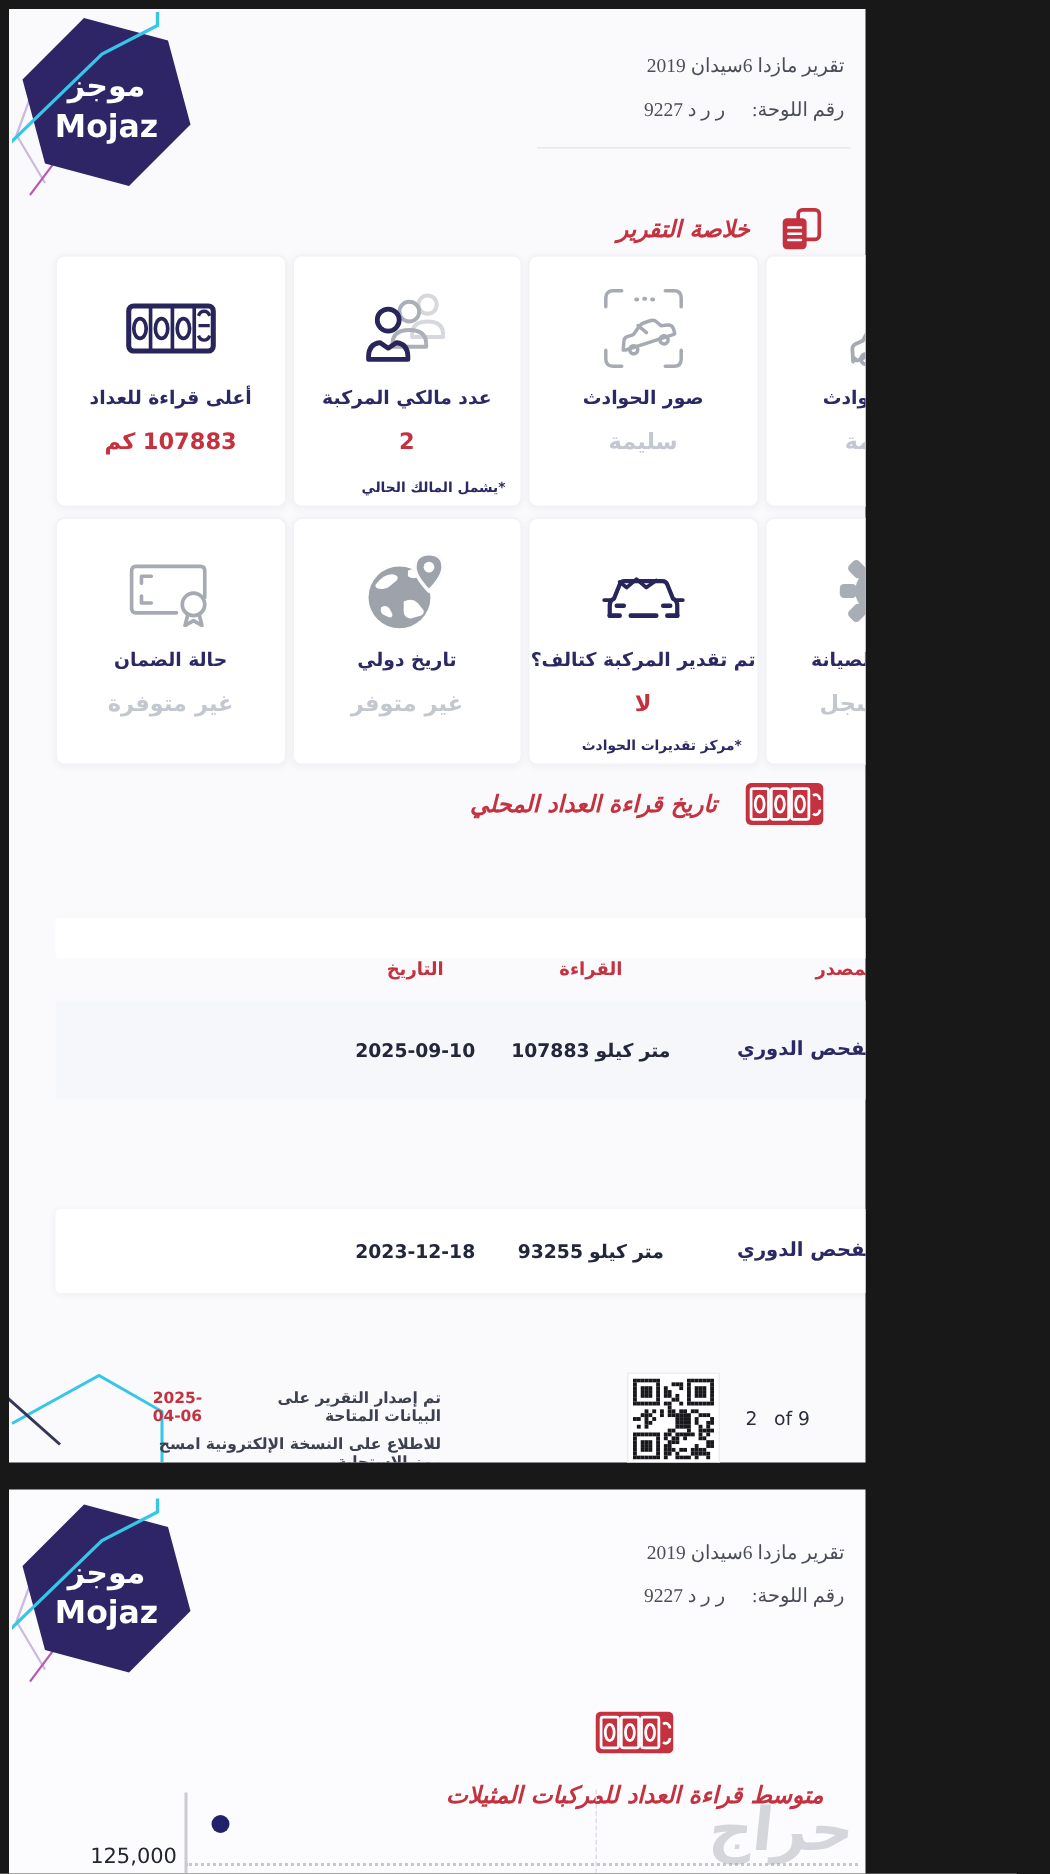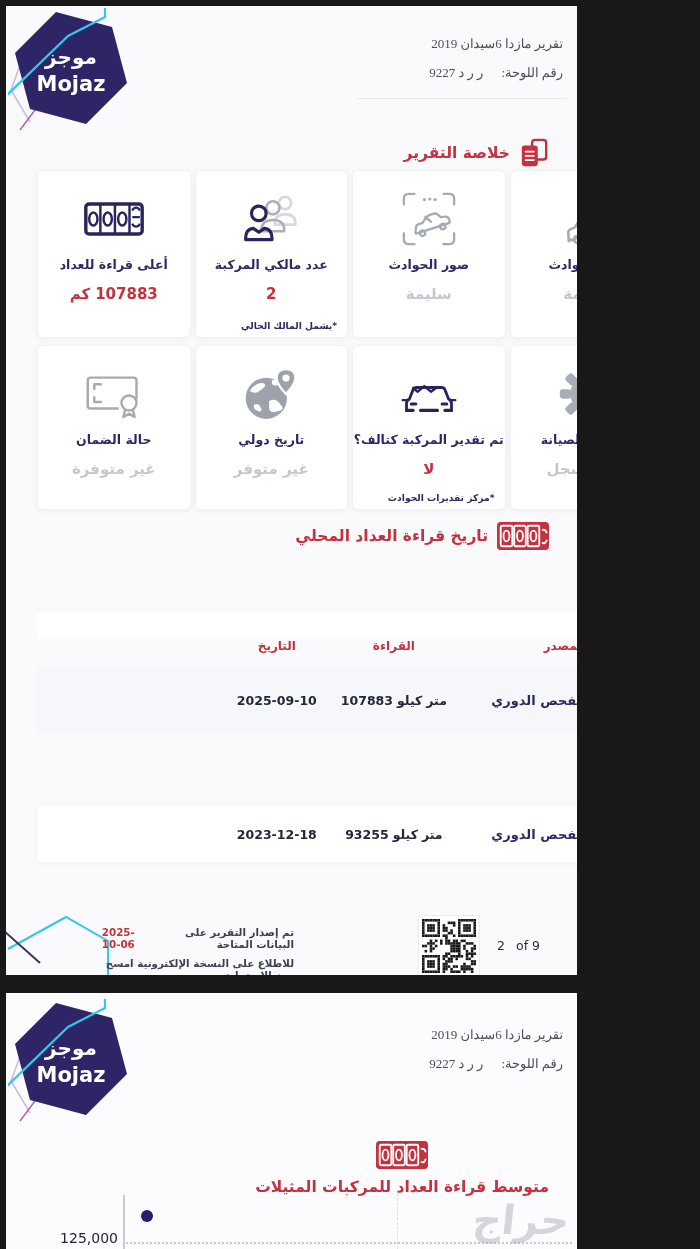--- a/index.html
+++ b/index.html
@@ -10,21 +10,21 @@
   #page2 { top:993px; height:256px; background:#fcfcfe; }
   svg text { font-family:"DejaVu Sans", sans-serif; }
 
   
   .logo { position:absolute; left:2px; top:2px; }
   .hdr { position:absolute; right:14px; text-align:right; direction:rtl;font-family:Liberation Serif, serif; }
   .hdr .line { font-size:13px; color:#4b4e59; margin-bottom:13px; display:flex; direction:rtl; justify-content:flex-start; gap:18px; }
   .hdr-rule { position:absolute; height:1px; background:#e7e8ec; left:352px; right:10px; }
 
   
-  .section { position:absolute; right:28px; display:flex; direction:rtl; align-items:center; gap:9px; }
+  .section { position:absolute; right:28px; display:flex; direction:rtl; align-items:center; gap:19px;font-style:italic; }
   .section .stitle { font-size:15.5px; font-weight:bold; color:#c4313f; }
 
   
   .grid { position:absolute; left:31px; top:164px; width:626px; direction:rtl;
           display:grid; grid-template-columns:repeat(4,1fr); grid-template-rows:168px 165px; gap:7px 4px; }
   .card { background:#fff; border-radius:6px; border:1px solid #f1f2f5; box-shadow:0 1px 6px rgba(40,45,80,.05);
           position:relative; text-align:center; padding-top:16px; }
   .card .iconbox { height:64px; display:flex; align-items:center; justify-content:center; }
   .card .ctitle { margin-top:6px; font-size:12.5px; font-weight:bold; color:#2b2963; direction:rtl; }
   .card .cvalue { margin-top:13px; font-size:15px; font-weight:bold; direction:rtl; }
@@ -300,21 +300,21 @@
   </div>
 
   <svg class="deco-bl" viewBox="0 0 140 84" width="140" height="84">
     <polyline points="2,58 60,26 102,50 102,86" fill="none" stroke="#35c6e8" stroke-width="2"></polyline>
     <polyline points="-2,40 34,72" fill="none" stroke="#33355c" stroke-width="2"></polyline>
   </svg>
 
   <div class="fnote">
     <div class="l1">
       <span>تم إصدار التقرير على البيانات المتاحة</span>
-      <span class="date">2025-10-06</span>
+      <span class="date">2025-04-06</span>
     </div>
     <div class="l2">للاطلاع على النسخة الإلكترونية امسح رمز الاستجابة.</div>
   </div>
 
   <div class="qr">
     <svg id="qr" viewBox="0 0 63 63" width="54" height="54">
         <rect x="30" y="3" width="3" height="3" fill="#17171c"></rect>
         <rect x="33" y="3" width="3" height="3" fill="#17171c"></rect>
         <rect x="36" y="3" width="3" height="3" fill="#17171c"></rect>
         <rect x="24" y="6" width="3" height="3" fill="#17171c"></rect>

